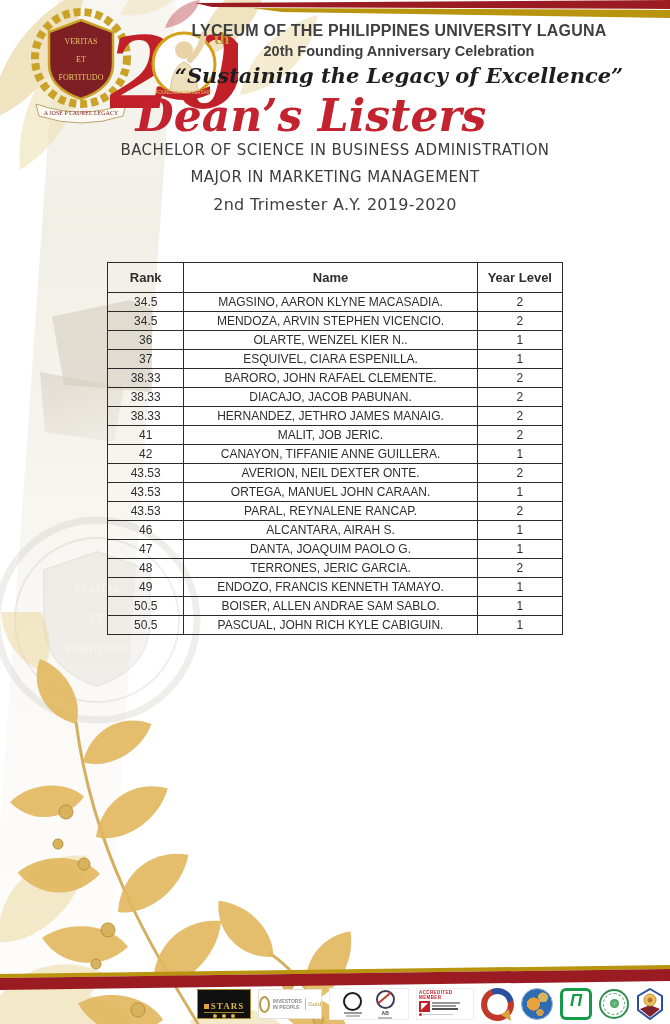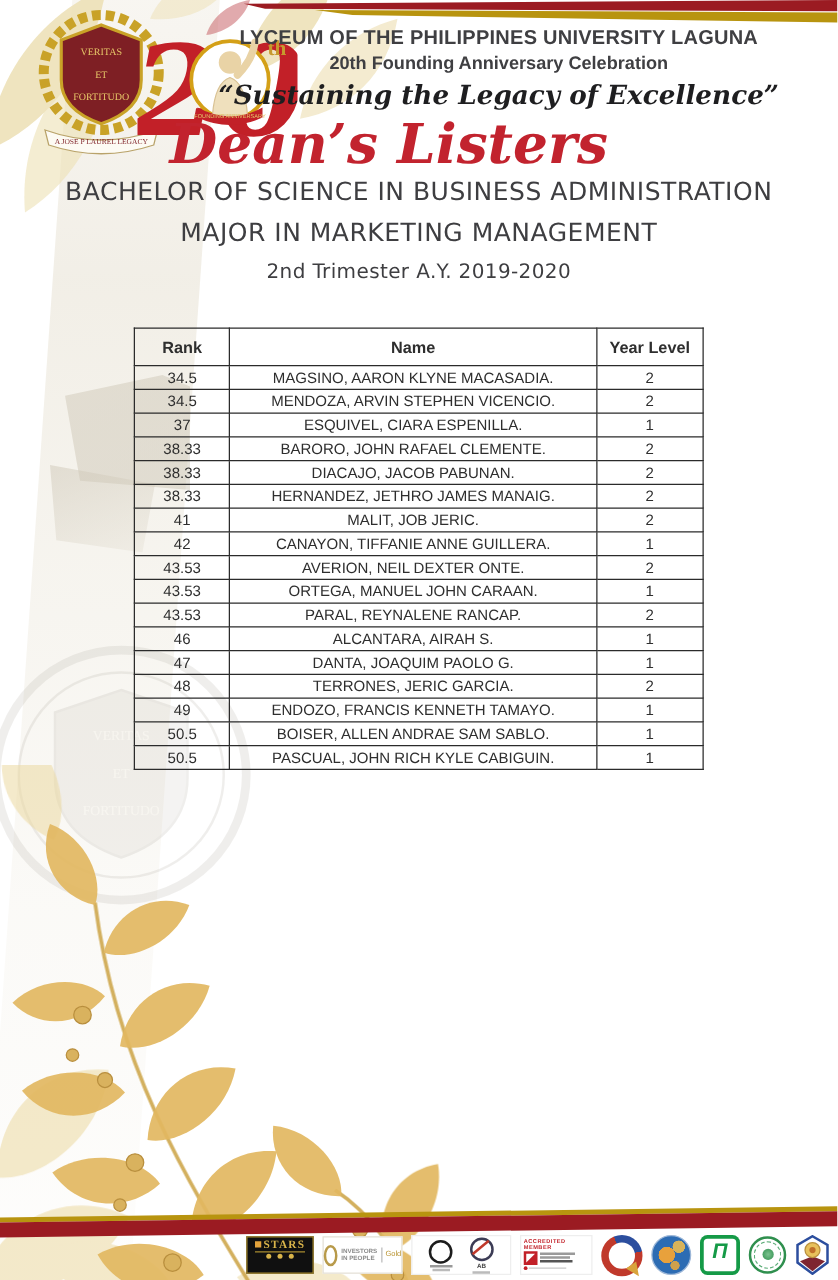--- a/index.html
+++ b/index.html
@@ -35,40 +35,40 @@
   .header-celeb{font-size:14.5px;font-weight:bold;margin-top:3px;}
   .header-motto{font-family:"DejaVu Serif",serif;font-style:italic;font-weight:bold;
     font-size:21px;color:#1e1e20;margin-top:4px;}
   .deans-title{position:absolute;top:90px;left:0;right:48px;text-align:center;
     font-family:"DejaVu Serif",serif;font-style:italic;font-weight:bold;
     font-size:44px;color:#c2232e;}
 
   
   .program{position:absolute;top:141px;left:0;right:0;text-align:center;color:#3e3e41;
     font-family:"DejaVu Sans",sans-serif;}
-  .program-l1,.program-l2{font-size:20px;letter-spacing:.4px;margin-bottom:9px;}
+  .program-l1,.program-l2{font-size:15px;letter-spacing:.4px;margin-bottom:9px;}
   .program-l3{font-size:16px;letter-spacing:.3px;}
 
   
   .list-table{position:absolute;left:107px;top:262px;width:456px;border-collapse:collapse;
     color:#2e2e2e;}
   .list-table th,.list-table td{border:1px solid #2b2b2b;text-align:center;padding:0;}
   .list-table th{height:29px;font-size:13px;font-weight:bold;margin-top:12px;}
   .list-table td{height:18px;font-size:12px;}
   .col-rank{width:76px;}
   .col-name{width:295px;}
   .col-year{width:85px;}
 
   
   .footbars{position:absolute;left:0;top:956px;}
   .logo-strip{position:absolute;top:987px;right:6px;height:34px;display:flex;
     align-items:center;gap:7px;}
 
   .lg-stars{width:52px;height:28px;background:#101010;border:1px solid #a88b2f;
-    display:flex;flex-direction:column;align-items:center;justify-content:flex-start;gap:1px;}
+    display:flex;flex-direction:column;align-items:center;justify-content:flex-end;gap:1px;}
   .lg-stars .t{color:#d9b44a;font-size:9px;font-weight:bold;font-family:"Liberation Serif",serif;
     letter-spacing:1px;display:flex;align-items:center;gap:2px;}
   .lg-stars .sq{width:5px;height:5px;background:#e3a33c;display:inline-block;}
   .lg-stars .line{width:40px;height:1px;background:#a88b2f;}
   .lg-stars .dots{display:flex;gap:5px;}
   .lg-stars .dots i{width:4px;height:4px;border-radius:50%;background:#d9b44a;}
 
   .lg-iip{width:62px;height:28px;background:#fff;border:1px solid #e4e0d6;display:flex;
     align-items:center;justify-content:center;gap:3px;}
   .lg-iip .ring{width:13px;height:13px;border:2px solid #b89a4a;border-radius:50%;}
@@ -254,20 +254,25 @@
           <td>34.5</td>
           <td>MAGSINO, AARON KLYNE MACASADIA.</td>
           <td>2</td>
         </tr>
         <tr>
           <td>34.5</td>
           <td>MENDOZA, ARVIN STEPHEN VICENCIO.</td>
           <td>2</td>
         </tr>
         <tr>
+          <td>36</td>
+          <td>OLARTE, WENZEL KIER N..</td>
+          <td>1</td>
+        </tr>
+        <tr>
           <td>37</td>
           <td>ESQUIVEL, CIARA ESPENILLA.</td>
           <td>1</td>
         </tr>
         <tr>
           <td>38.33</td>
           <td>BARORO, JOHN RAFAEL CLEMENTE.</td>
           <td>2</td>
         </tr>
         <tr>

